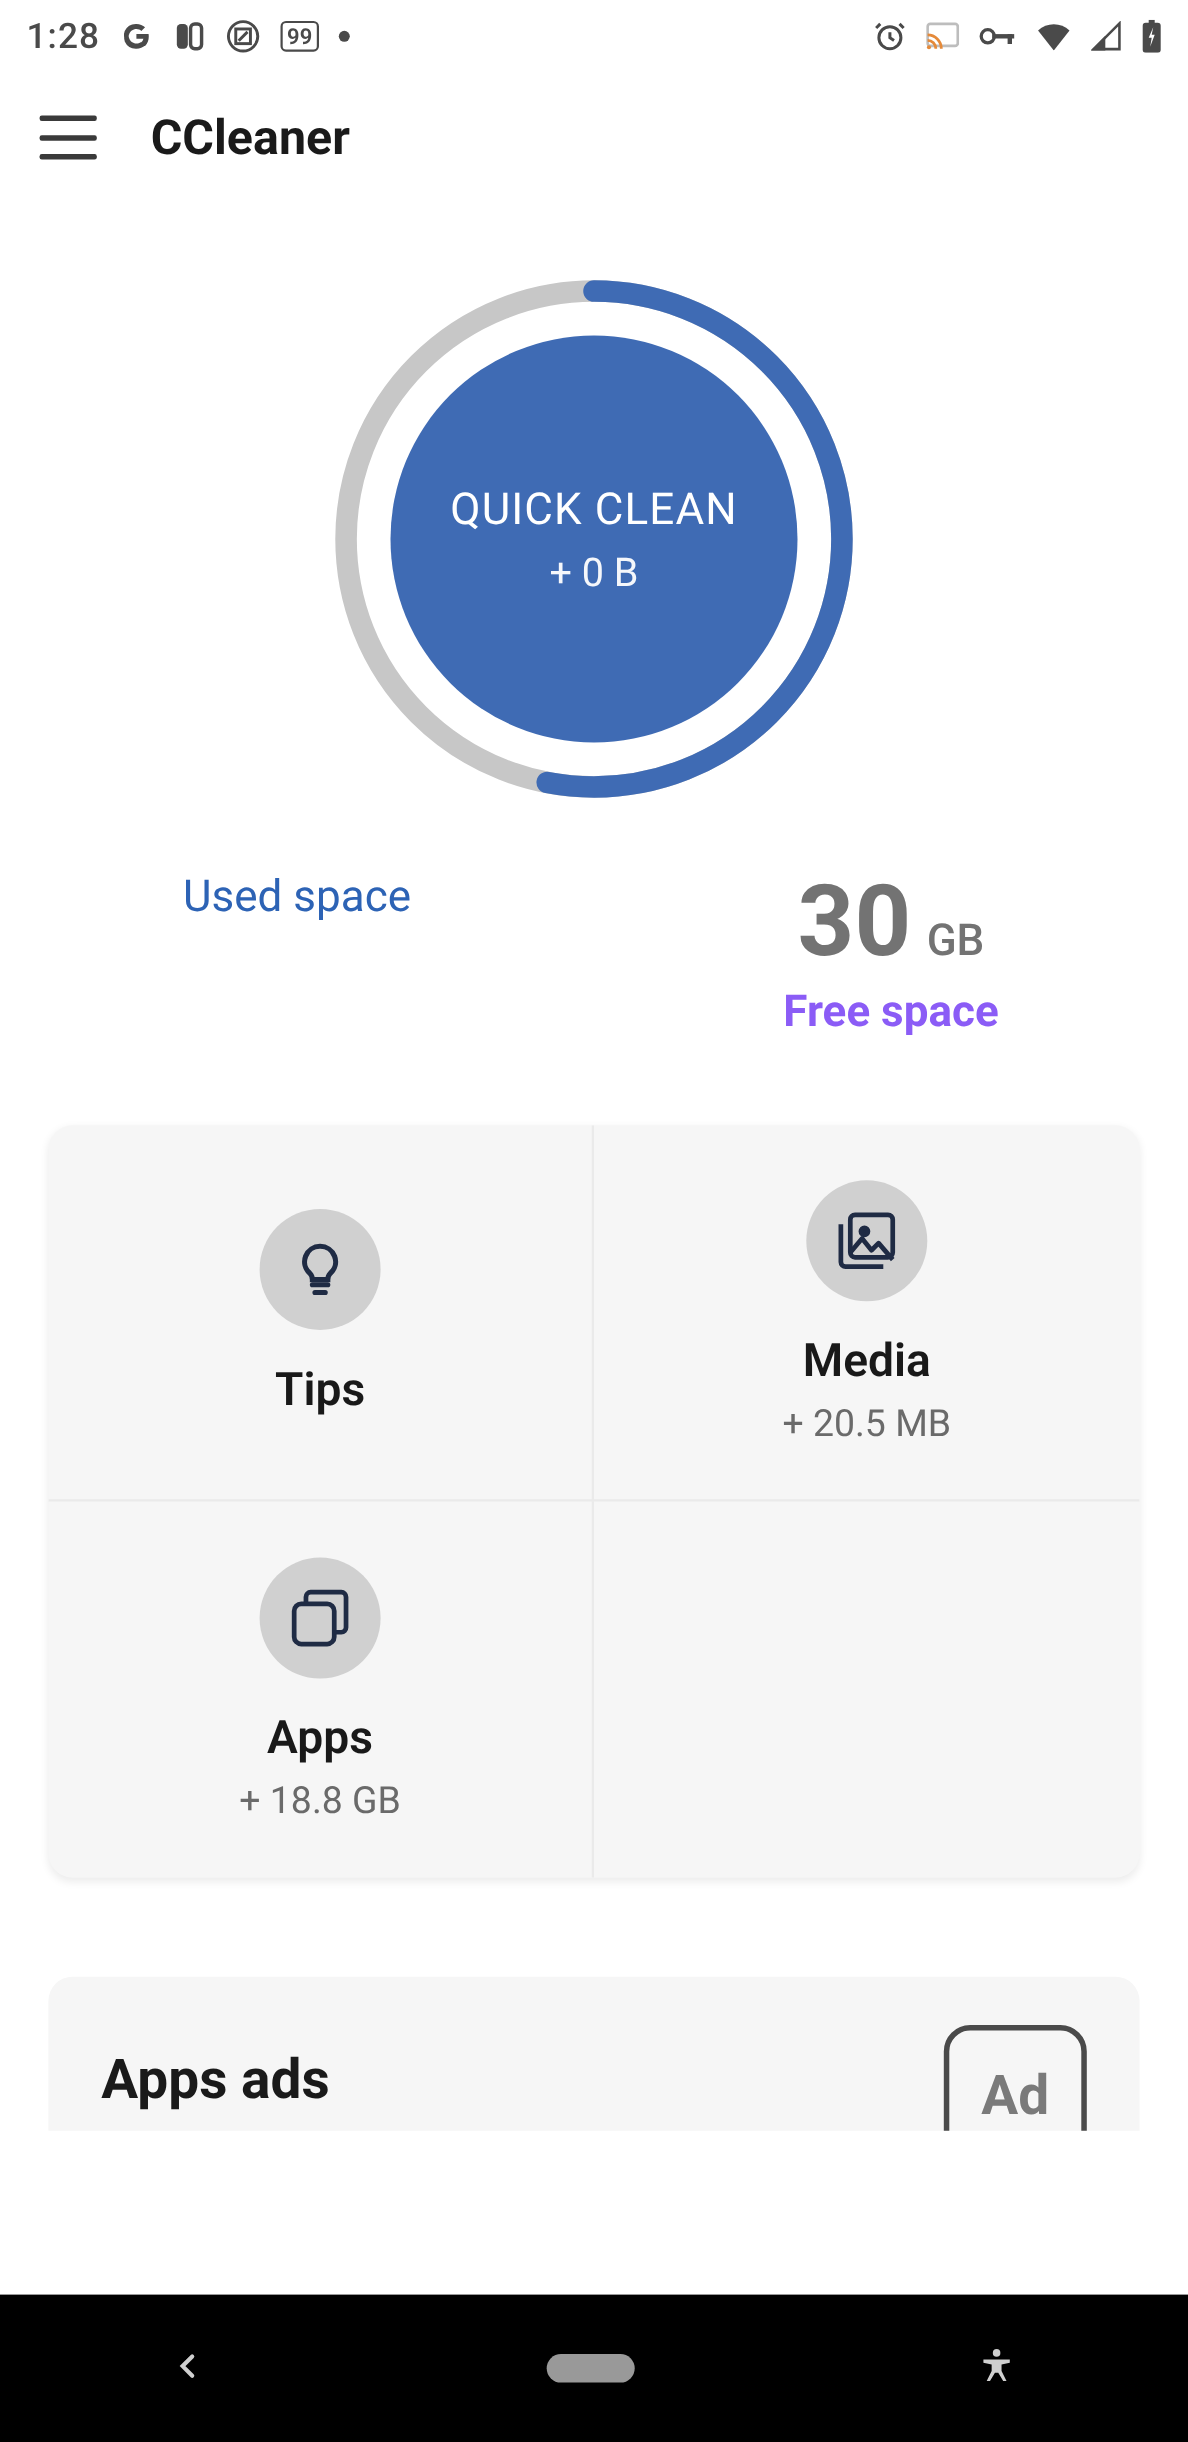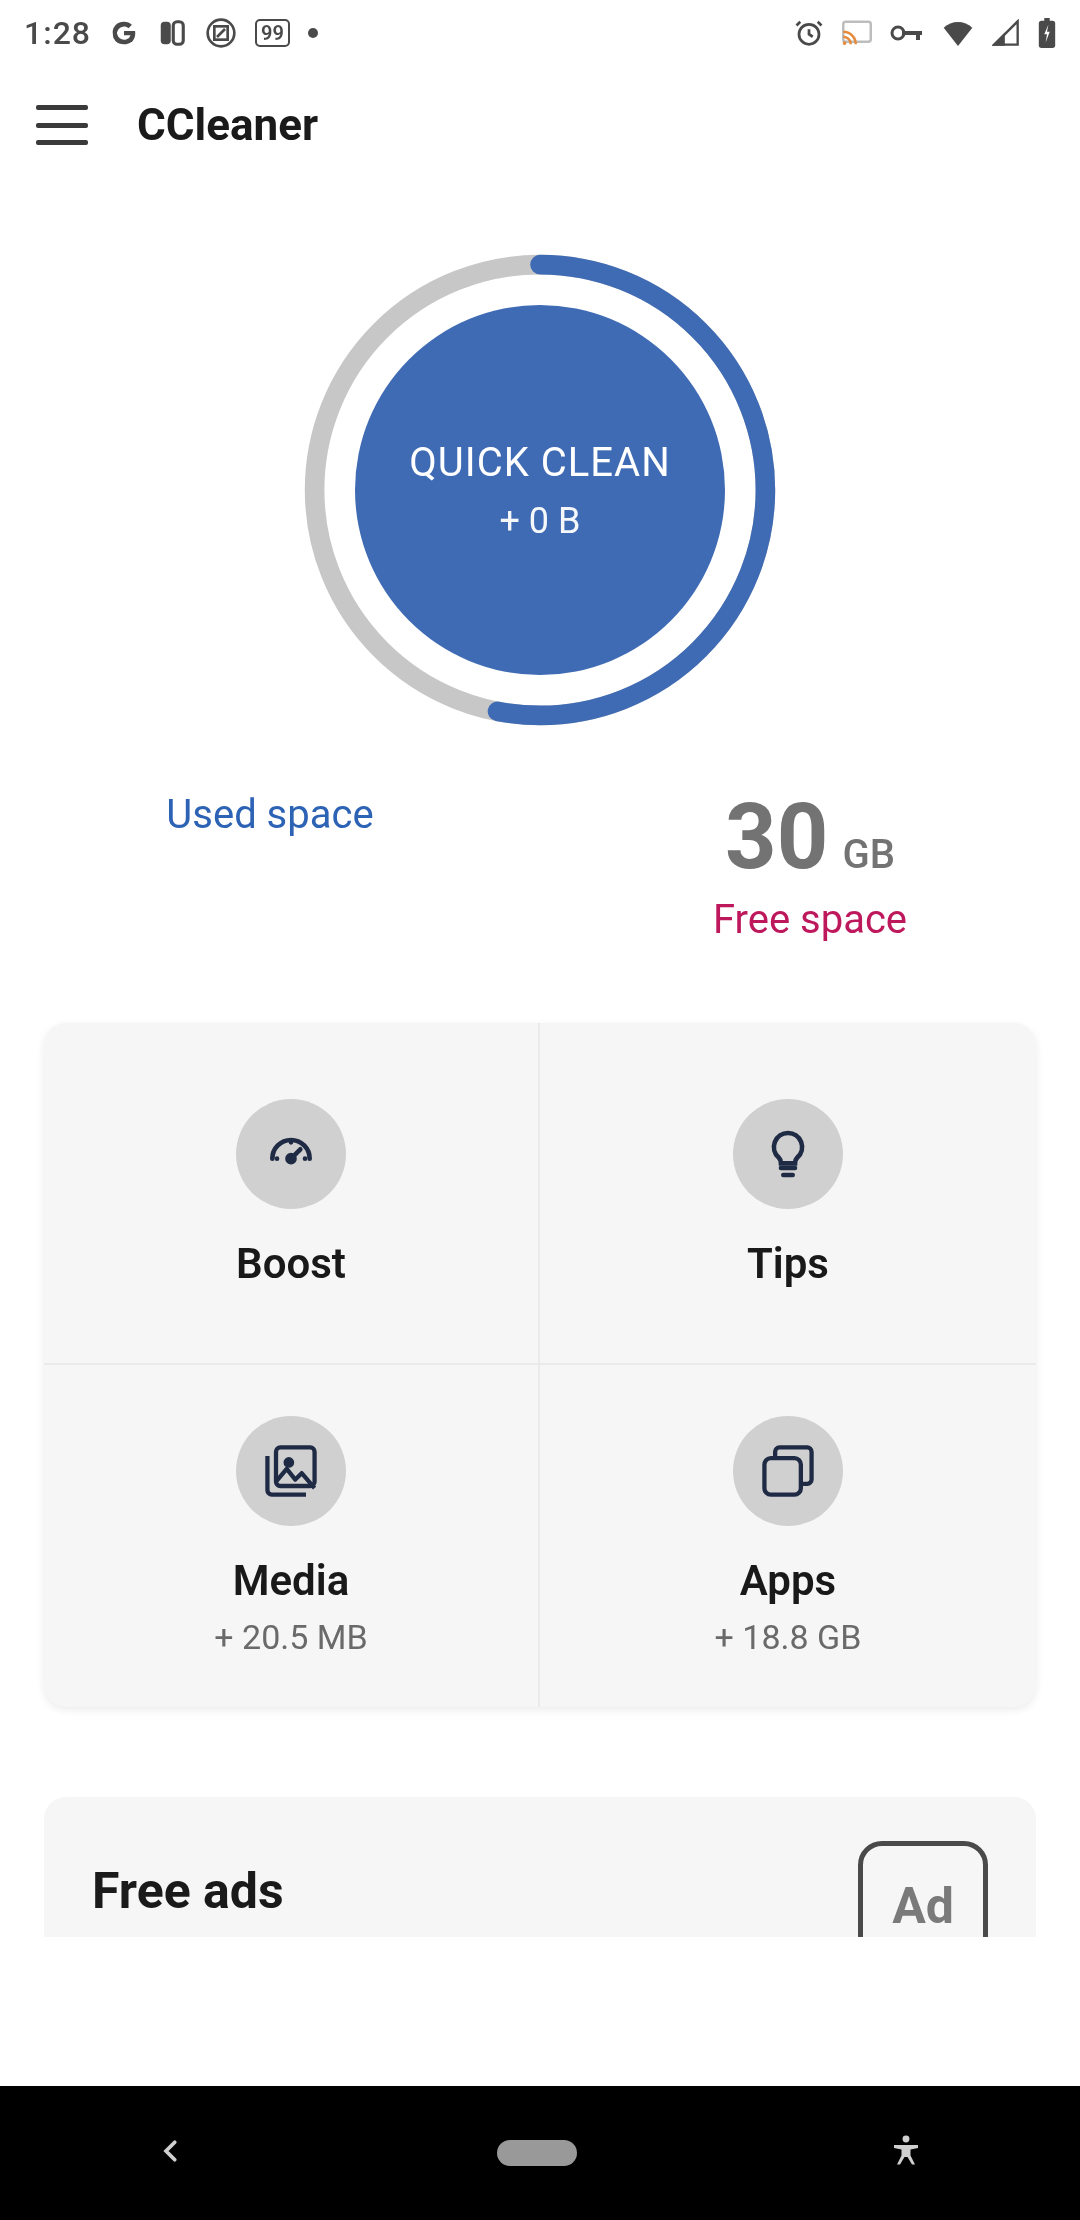--- a/index.html
+++ b/index.html
@@ -27,21 +27,21 @@
   .gauge-sub { font-size: 36px; margin-top: 14px; opacity: 0.95; }
   
   .stats { display: flex; margin-top: 50px; }
   .stat { flex: 1; text-align: center; }
   .stat-val { display: inline-flex; align-items: baseline; gap: 14px; }
   .stat-num { font-size: 90px; font-weight: 700; }
   .stat-unit { font-size: 40px; font-weight: 500; }
   .stat-label { font-size: 40px; margin-top: 6px; }
   .stat.used .stat-num, .stat.used .stat-unit, .stat.used .stat-label { color: #2d63b5; }
   .stat.free .stat-num, .stat.free .stat-unit { color: #737373; }
-  .stat.free .stat-label { color: #be185d; }
+  .stat.free .stat-label { color: #8b5cf6; font-weight: bold; }
   
   .grid { margin: 80px 44px 0; background: #f6f6f6; border-radius: 22px; box-shadow: 0 3px 8px rgba(0,0,0,0.08); display: grid; grid-template-columns: 1fr 1fr; grid-template-rows: 1fr 1fr; overflow: hidden; }
   .tile { height: 342px; display: flex; flex-direction: column; align-items: center; justify-content: center; position: relative; }
   .grid .tile:nth-child(1), .grid .tile:nth-child(3) { border-right: 2px solid #eaeaea; }
   .grid .tile:nth-child(1), .grid .tile:nth-child(2) { border-bottom: 2px solid #eaeaea; }
   .tile-icon { width: 110px; height: 110px; border-radius: 50%; background: #d0d0d0; display: flex; align-items: center; justify-content: center; margin-bottom: 30px; }
   .tile-title { font-size: 42px; font-weight: 600; color: #191919; }
   .tile-sub { font-size: 34px; color: #6a6a6a; margin-top: 12px; }
   
   .customize { display: flex; align-items: center; justify-content: center; gap: 36px; margin-top: 70px; }
@@ -160,31 +160,20 @@
         <span class="stat-unit">GB</span>
       </div>
       <div class="stat-label">Free space</div>
     </div>
   </div>
 
   <div class="grid">
     <div class="tile">
       <div class="tile-icon">
         <svg width="56" height="56" viewBox="0 0 24 24" fill="none" stroke="#1f2b44" stroke-width="2" stroke-linecap="round">
-            <path d="M4 14a8 8 0 1 1 16 0"></path>
-            <circle cx="12" cy="14" r="1.5" fill="#1f2b44"></circle>
-            <path d="M12 14l4-4"></path>
-            <path d="M6 14h.01M18 14h.01M12 7v.01"></path>
-          </svg>
-      </div>
-      <div class="tile-title">Boost</div>
-    </div>
-    <div class="tile">
-      <div class="tile-icon">
-        <svg width="56" height="56" viewBox="0 0 24 24" fill="none" stroke="#1f2b44" stroke-width="2" stroke-linecap="round">
             <path d="M9 18h6M10 21h4"></path>
             <path d="M12 3a6 6 0 0 0-4 10.5c.8.8 1 1.5 1 2.5h6c0-1 .2-1.7 1-2.5A6 6 0 0 0 12 3z"></path>
           </svg>
       </div>
       <div class="tile-title">Tips</div>
     </div>
     <div class="tile">
       <div class="tile-icon">
         <svg width="60" height="60" viewBox="0 0 28 28" fill="none" stroke="#1f2b44" stroke-width="2" stroke-linejoin="round">
             <rect x="7" y="3" width="18" height="18" rx="2"></rect>
@@ -203,21 +192,21 @@
             <path d="M8 8V5a2 2 0 0 1 2-2h13a2 2 0 0 1 2 2v13a2 2 0 0 1-2 2h-3"></path>
           </svg>
       </div>
       <div class="tile-title">Apps</div>
       <div class="tile-sub">+ 18.8 GB</div>
     </div>
   </div>
 
 
   <div class="promo">
-    <div class="promo-title">Free ads</div>
+    <div class="promo-title">Apps ads</div>
     <div class="promo-icon-box">Ad</div>
   </div>
 
 </div>
 
 <div class="nav-bar">
   <span>
     <svg width="30" height="30" viewBox="0 0 24 24" fill="none" stroke="#cfcfcf" stroke-width="3" stroke-linecap="round">
         <path d="M15 5 L8 12 L15 19"></path>
       </svg>

